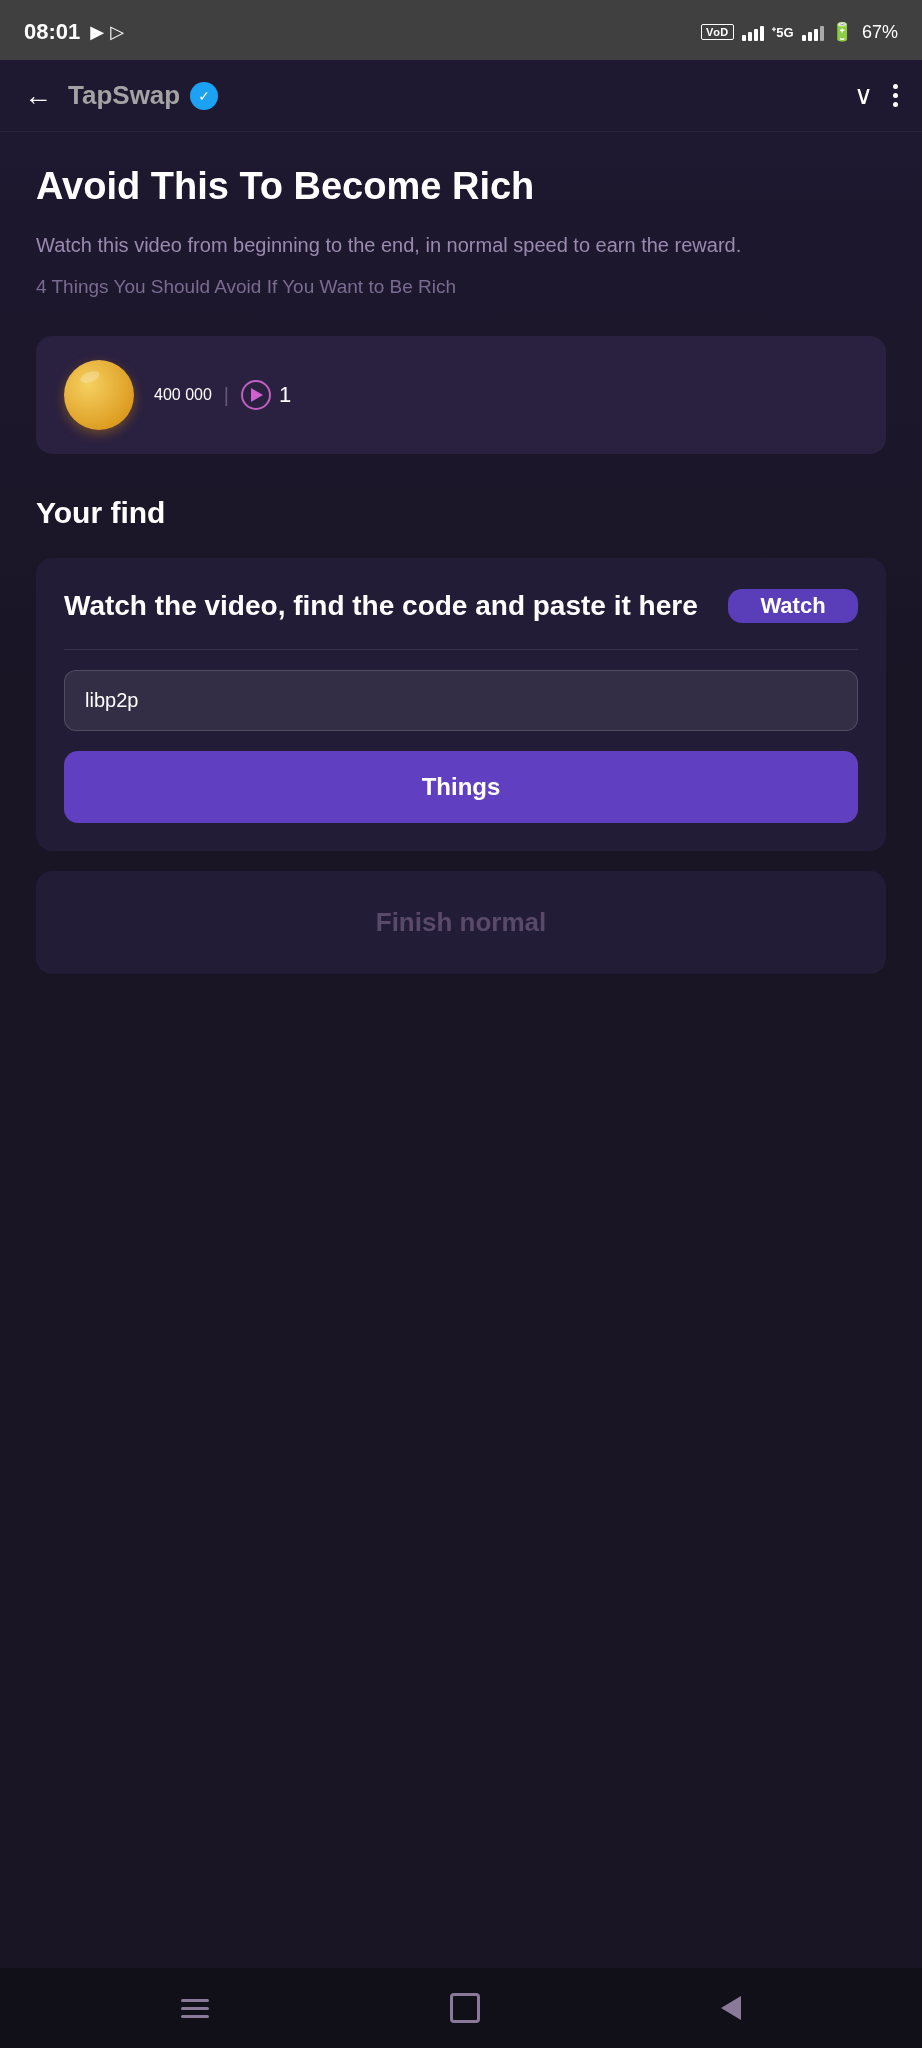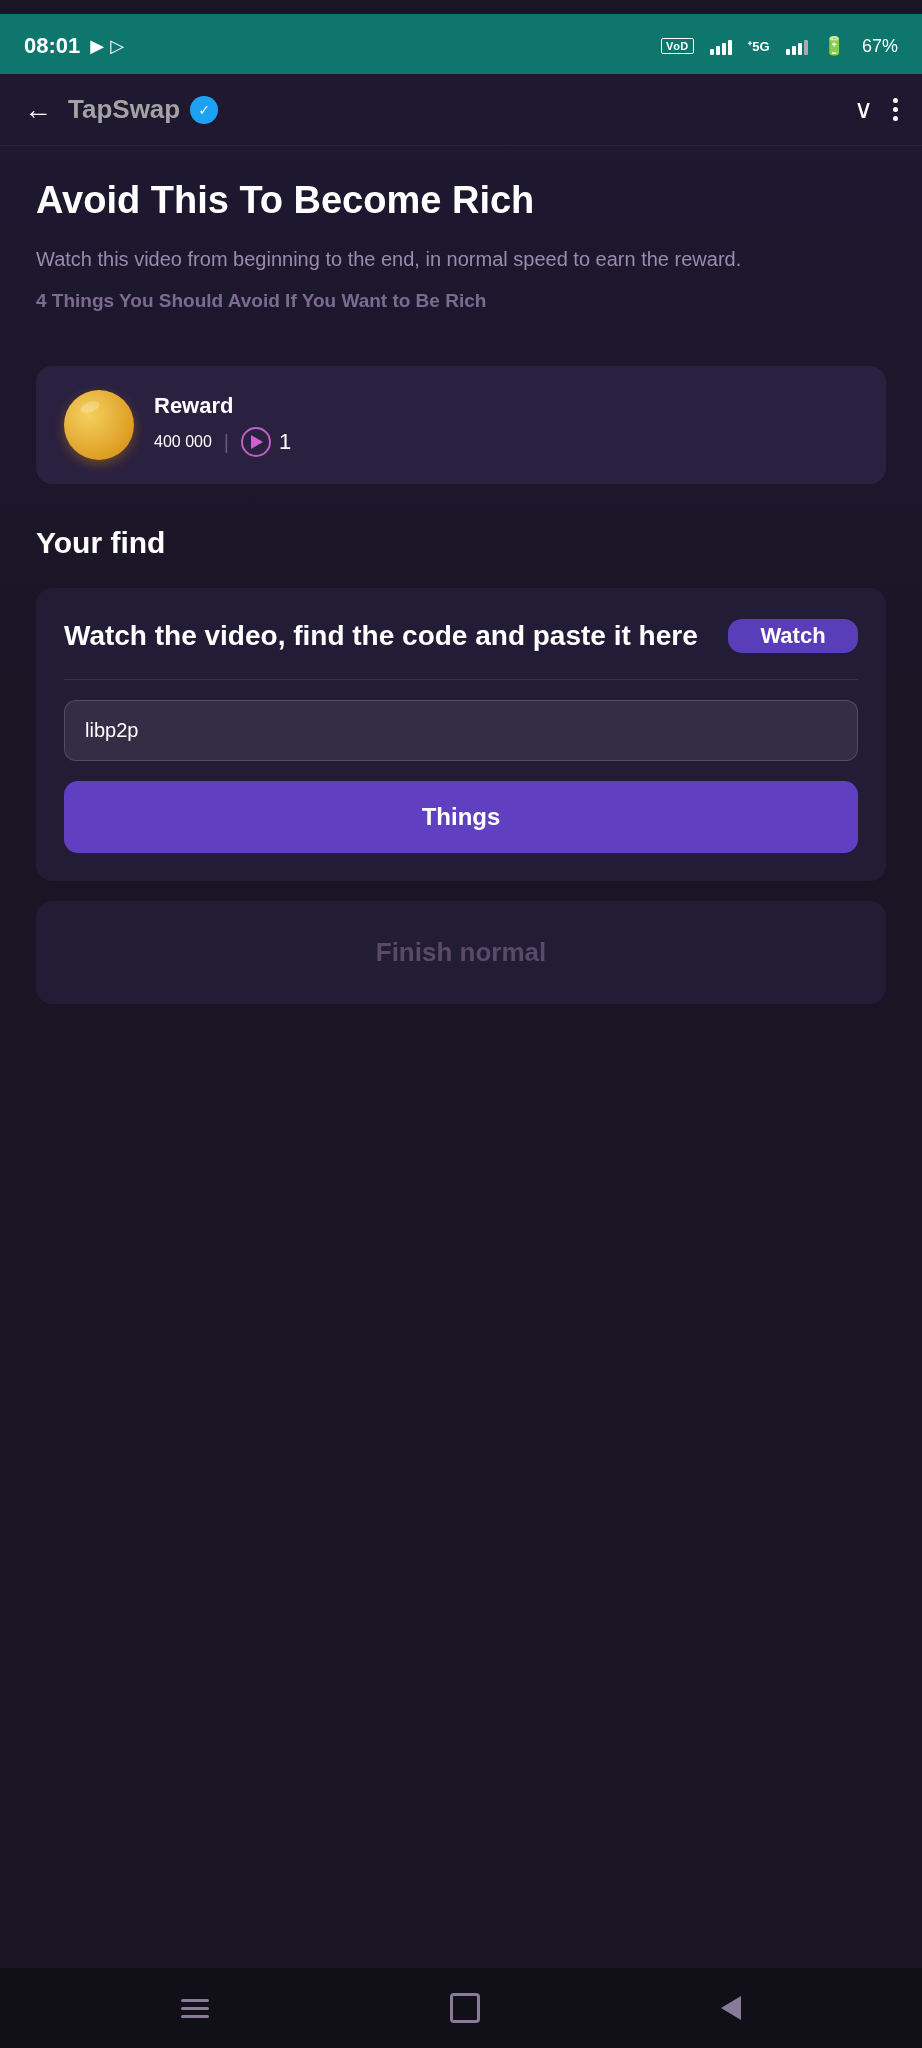--- a/index.html
+++ b/index.html
@@ -10,27 +10,26 @@
       min-height: 2048px;
       background: #1a1525;
       font-family: 'Segoe UI', Arial, sans-serif;
       display: flex;
       flex-direction: column;
       overflow-x: hidden;
     }
 
     
     .status-bar {
-      background: #0f766e;
+      background: #404040;
       display: flex;
       justify-content: space-between;
       align-items: center;
       padding: 12px 24px 8px;
       height: 60px;
-      margin-top: 14px;
     }
 
     .status-left {
       display: flex;
       align-items: center;
       gap: 10px;
     }
 
     .status-time {
       color: white;
@@ -45,21 +44,21 @@
     }
 
     .status-icon {
       color: white;
       font-size: 16px;
     }
 
     .status-right {
       display: flex;
       align-items: center;
-      gap: 16px;
+      gap: 8px;
       color: white;
       font-size: 16px;
     }
 
     .signal-bars {
       display: flex;
       align-items: flex-end;
       gap: 2px;
       height: 18px;
     }
@@ -166,22 +165,21 @@
       color: #9b8ab0;
       font-size: 20px;
       line-height: 1.5;
       margin-bottom: 14px;
     }
 
     .page-description {
       color: #7a6b90;
       font-size: 19px;
       line-height: 1.4;
-      margin-bottom: 52px;
-      font-weight: bold;
+      margin-bottom: 36px;
     }
 
     
     .reward-card {
       background: #2a2040;
       border-radius: 16px;
       padding: 24px 28px;
       display: flex;
       align-items: center;
       gap: 20px;
@@ -486,21 +484,20 @@
 
 <div class="main-content">
 
   <h1 class="page-title">Avoid This To Become Rich</h1>
   <p class="page-subtitle">Watch this video from beginning to the end, in normal speed to earn the reward.</p>
   <p class="page-description">4 Things You Should Avoid If You Want to Be Rich</p>
 
   <div class="reward-card">
     <div class="coin-icon"></div>
     <div class="reward-info">
-      <div class="reward-label">Reward</div>
       <div class="reward-details">
         <span class="reward-amount">400 000</span>
         <span class="reward-divider">|</span>
         <div class="reward-tickets">
           <div class="play-icon">
             <div class="play-triangle"></div>
           </div>
           <span class="ticket-count">1</span>
         </div>
       </div>

